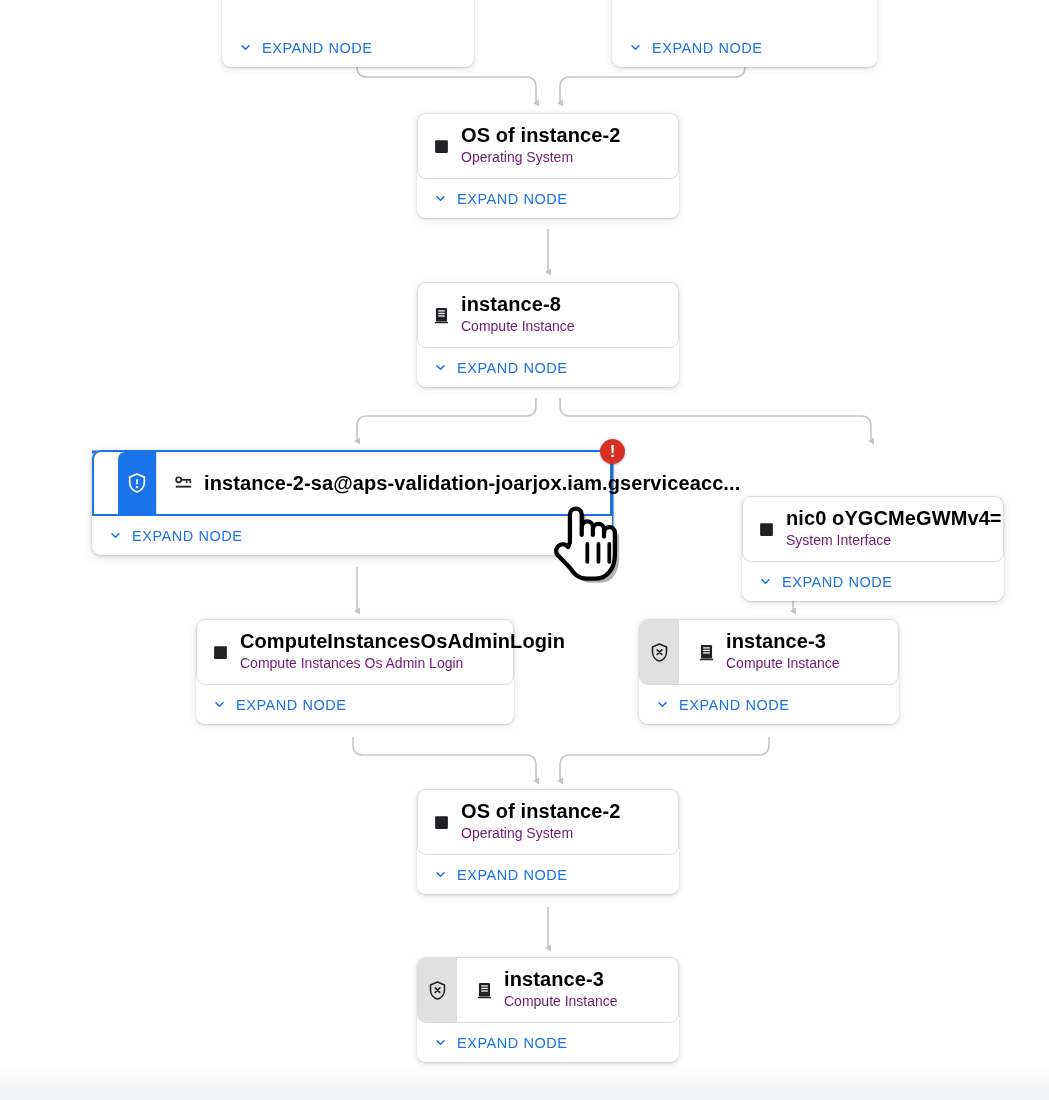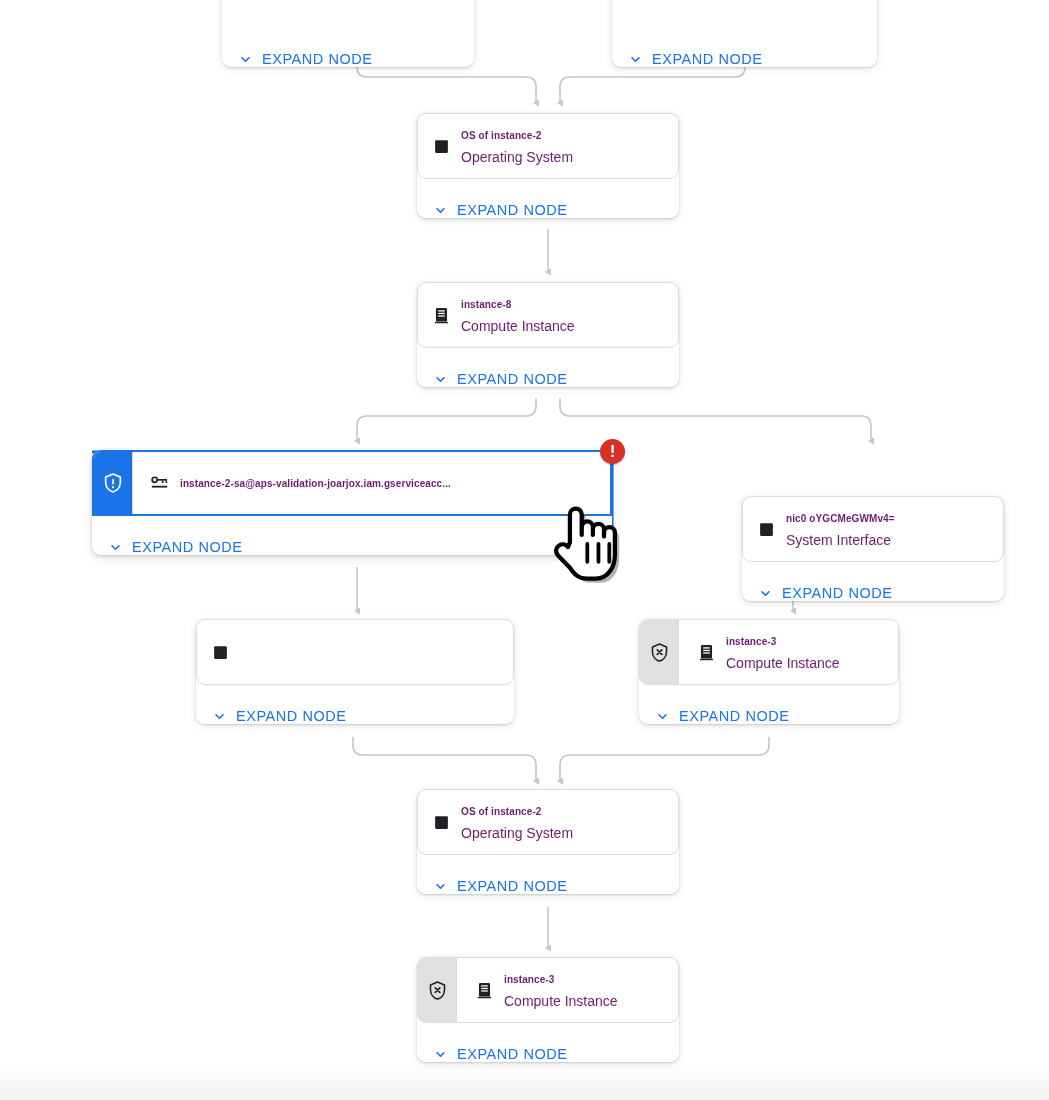--- a/index.html
+++ b/index.html
@@ -54,20 +54,21 @@
     background: #ffffff;
     border: 1px solid #dadce0;
     border-radius: 9px;
     min-height: 66px;
     box-sizing: border-box;
   }
   .node.selected > .node-body {
     border: 2px solid #1a73e8;
     border-radius: 9px 9px 0 0;
     border-bottom: 2px solid #1a73e8;
+    padding-left: 24px;
   }
   .node.selected {
     box-shadow: 0 1px 3px rgba(60,64,67,0.25), 0 3px 9px 1px rgba(60,64,67,0.12);
   }
 
   .sidebar-band {
     flex: 0 0 auto;
     width: 38px;
     display: flex;
     align-items: center;
@@ -104,41 +105,41 @@
     margin-right: 9px;
     display: flex;
     align-items: center;
     justify-content: center;
   }
   .node-text {
     min-width: 0;
     flex: 1 1 auto;
   }
   .node-title {
-    font-size: 10px;
+    font-size: 20px;
     font-weight: 700;
-    color: #701a75;
+    color: #000000;
     line-height: 20px;
     letter-spacing: 0.1px;
     white-space: nowrap;
     overflow: hidden;
   }
   .node-subtitle {
     font-size: 14px;
     font-weight: 400;
     color: #701a75;
     line-height: 20px;
     margin-top: 1px;
     white-space: nowrap;
   }
 
   
   .expand-footer {
     display: flex;
-    align-items: flex-end;
+    align-items: center;
     height: 39px;
     padding-left: 16px;
     background: #ffffff;
     border-radius: 0 0 9px 9px;
     cursor: pointer;
     box-sizing: border-box;
   }
   .expand-label {
     font-size: 14.5px;
     font-weight: 500;
@@ -356,20 +357,24 @@
   </div>
 
   <div class="node" style="left:196px; top:619px; width:318px;">
     <div class="node-body">
       <div class="node-main">
         <span class="node-icon">
           <svg viewBox="0 0 24 24" width="17" height="17">
               <rect x="3" y="3" width="18" height="18" rx="1.5" fill="#202124"></rect>
             </svg>
         </span>
+        <span class="node-text">
+          <span class="node-title">ComputeInstancesOsAdminLogin</span>
+          <span class="node-subtitle" style="display:block;">Compute Instances Os Admin Login</span>
+        </span>
       </div>
     </div>
     <div class="expand-footer">
       <svg class="chevron" viewBox="0 0 24 24">
         <path d="M6.4 9.2 L12 14.8 L17.6 9.2" fill="none" stroke="#1a73e8" stroke-width="2.6" stroke-linecap="round" stroke-linejoin="round"></path>
       </svg>
       <span class="expand-label">EXPAND NODE</span>
     </div>
   </div>
 

